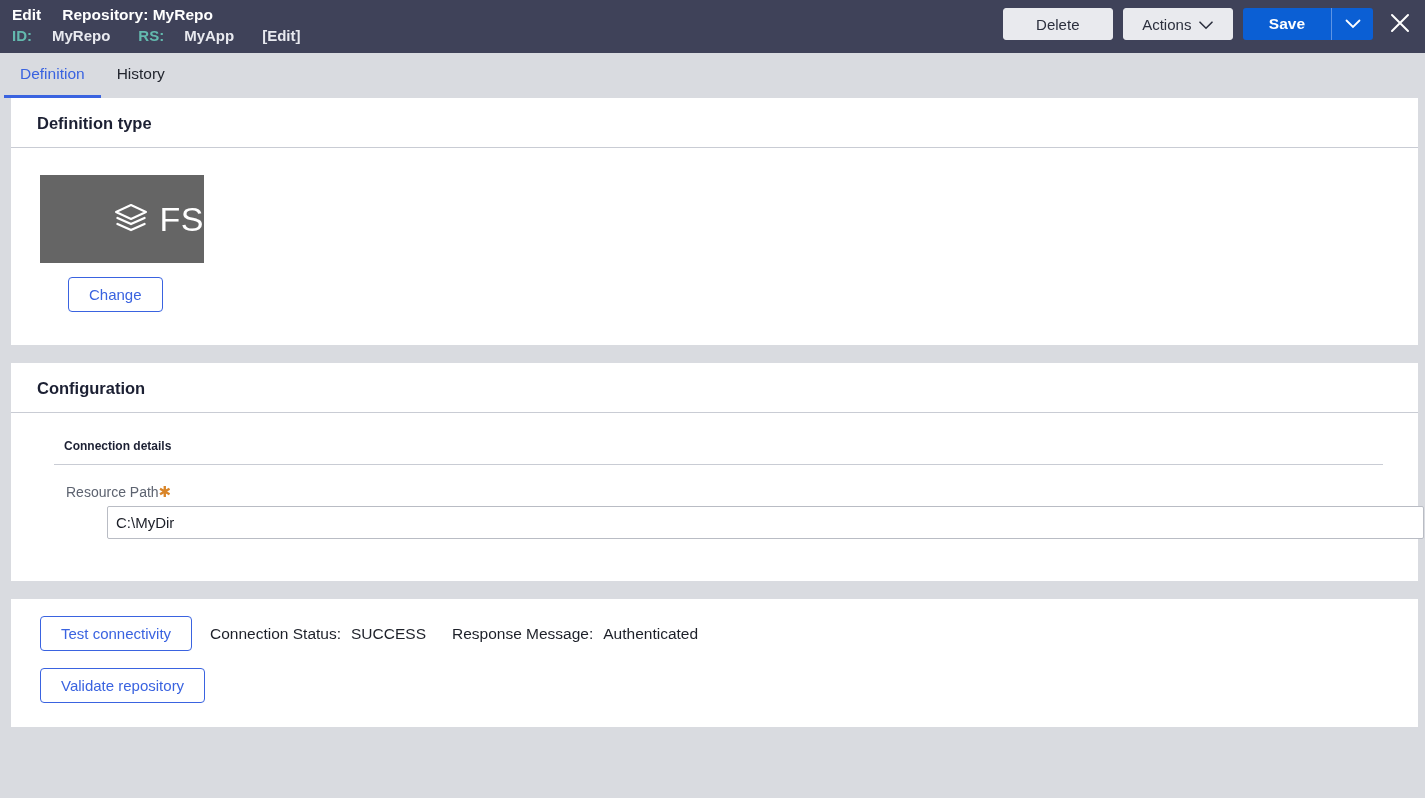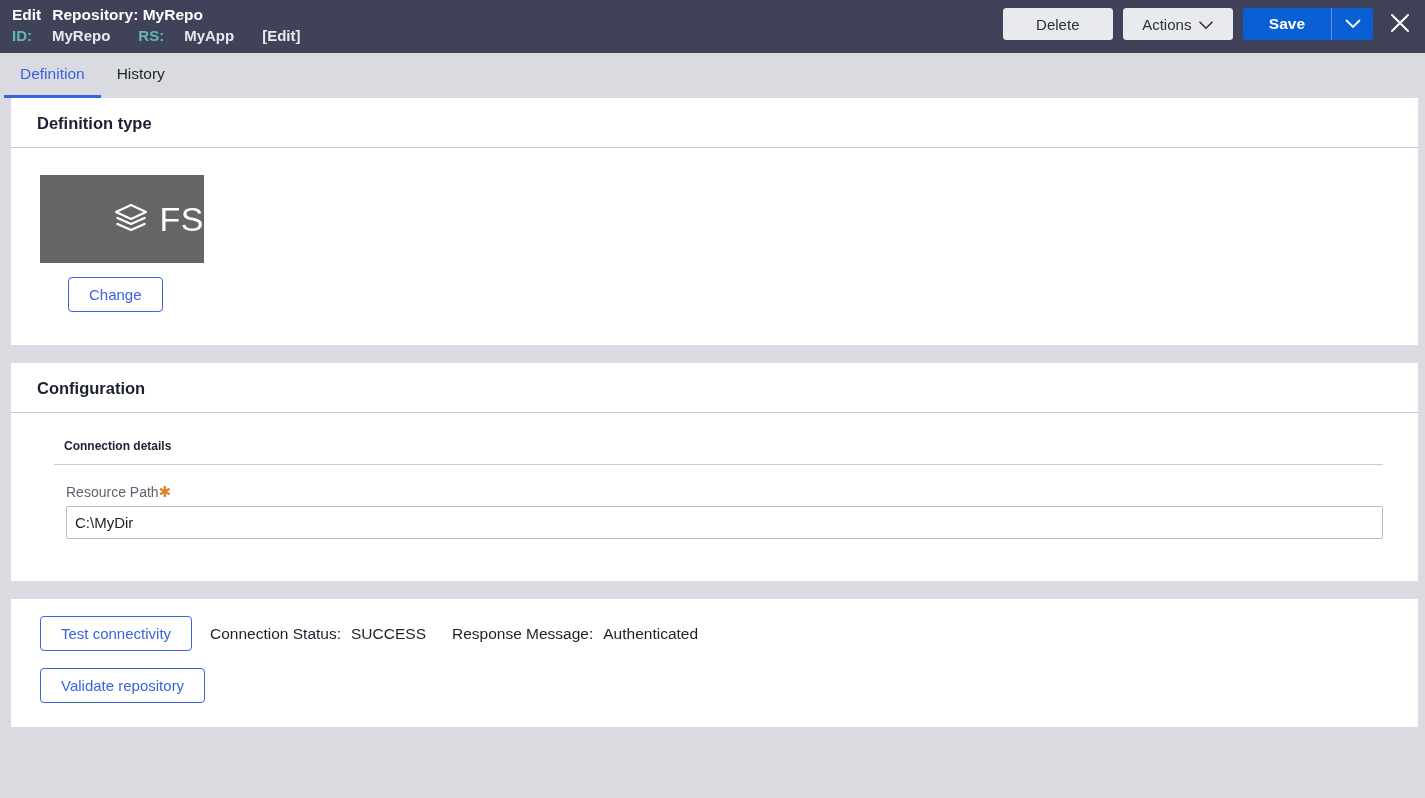--- a/index.html
+++ b/index.html
@@ -26,21 +26,21 @@
   }
   .header-titles {
     padding: 6px 0 0 12px;
     display: flex;
     flex-direction: column;
     gap: 3px;
   }
   .title-row {
     display: flex;
     align-items: flex-start;
-    gap: 11px;
+    gap: 21px;
     font-size: 15.5px;
     font-weight: bold;
     color: #ffffff;
     line-height: 1.15;
   }
   .sub-row {
     display: flex;
     align-items: baseline;
     gap: 20px;
     font-size: 15px;
@@ -205,20 +205,21 @@
     display: block;
     width: 1317px;
     height: 33px;
     border: 1px solid #b9bcc4;
     border-radius: 2px;
     font-size: 15px;
     padding: 0 8px;
     color: #1d2029;
     font-family: "Liberation Sans", sans-serif;
     background: #fff;
+    margin-left: 41px;
   }
   .field-pad { height: 42px; }
 
   
   .actions-card-body { padding: 17px 0 24px 29px; }
   .row-1 { display: flex; align-items: center; gap: 18px; }
   .status-text {
     font-size: 15.5px;
     color: #1d2029;
     display: flex;

